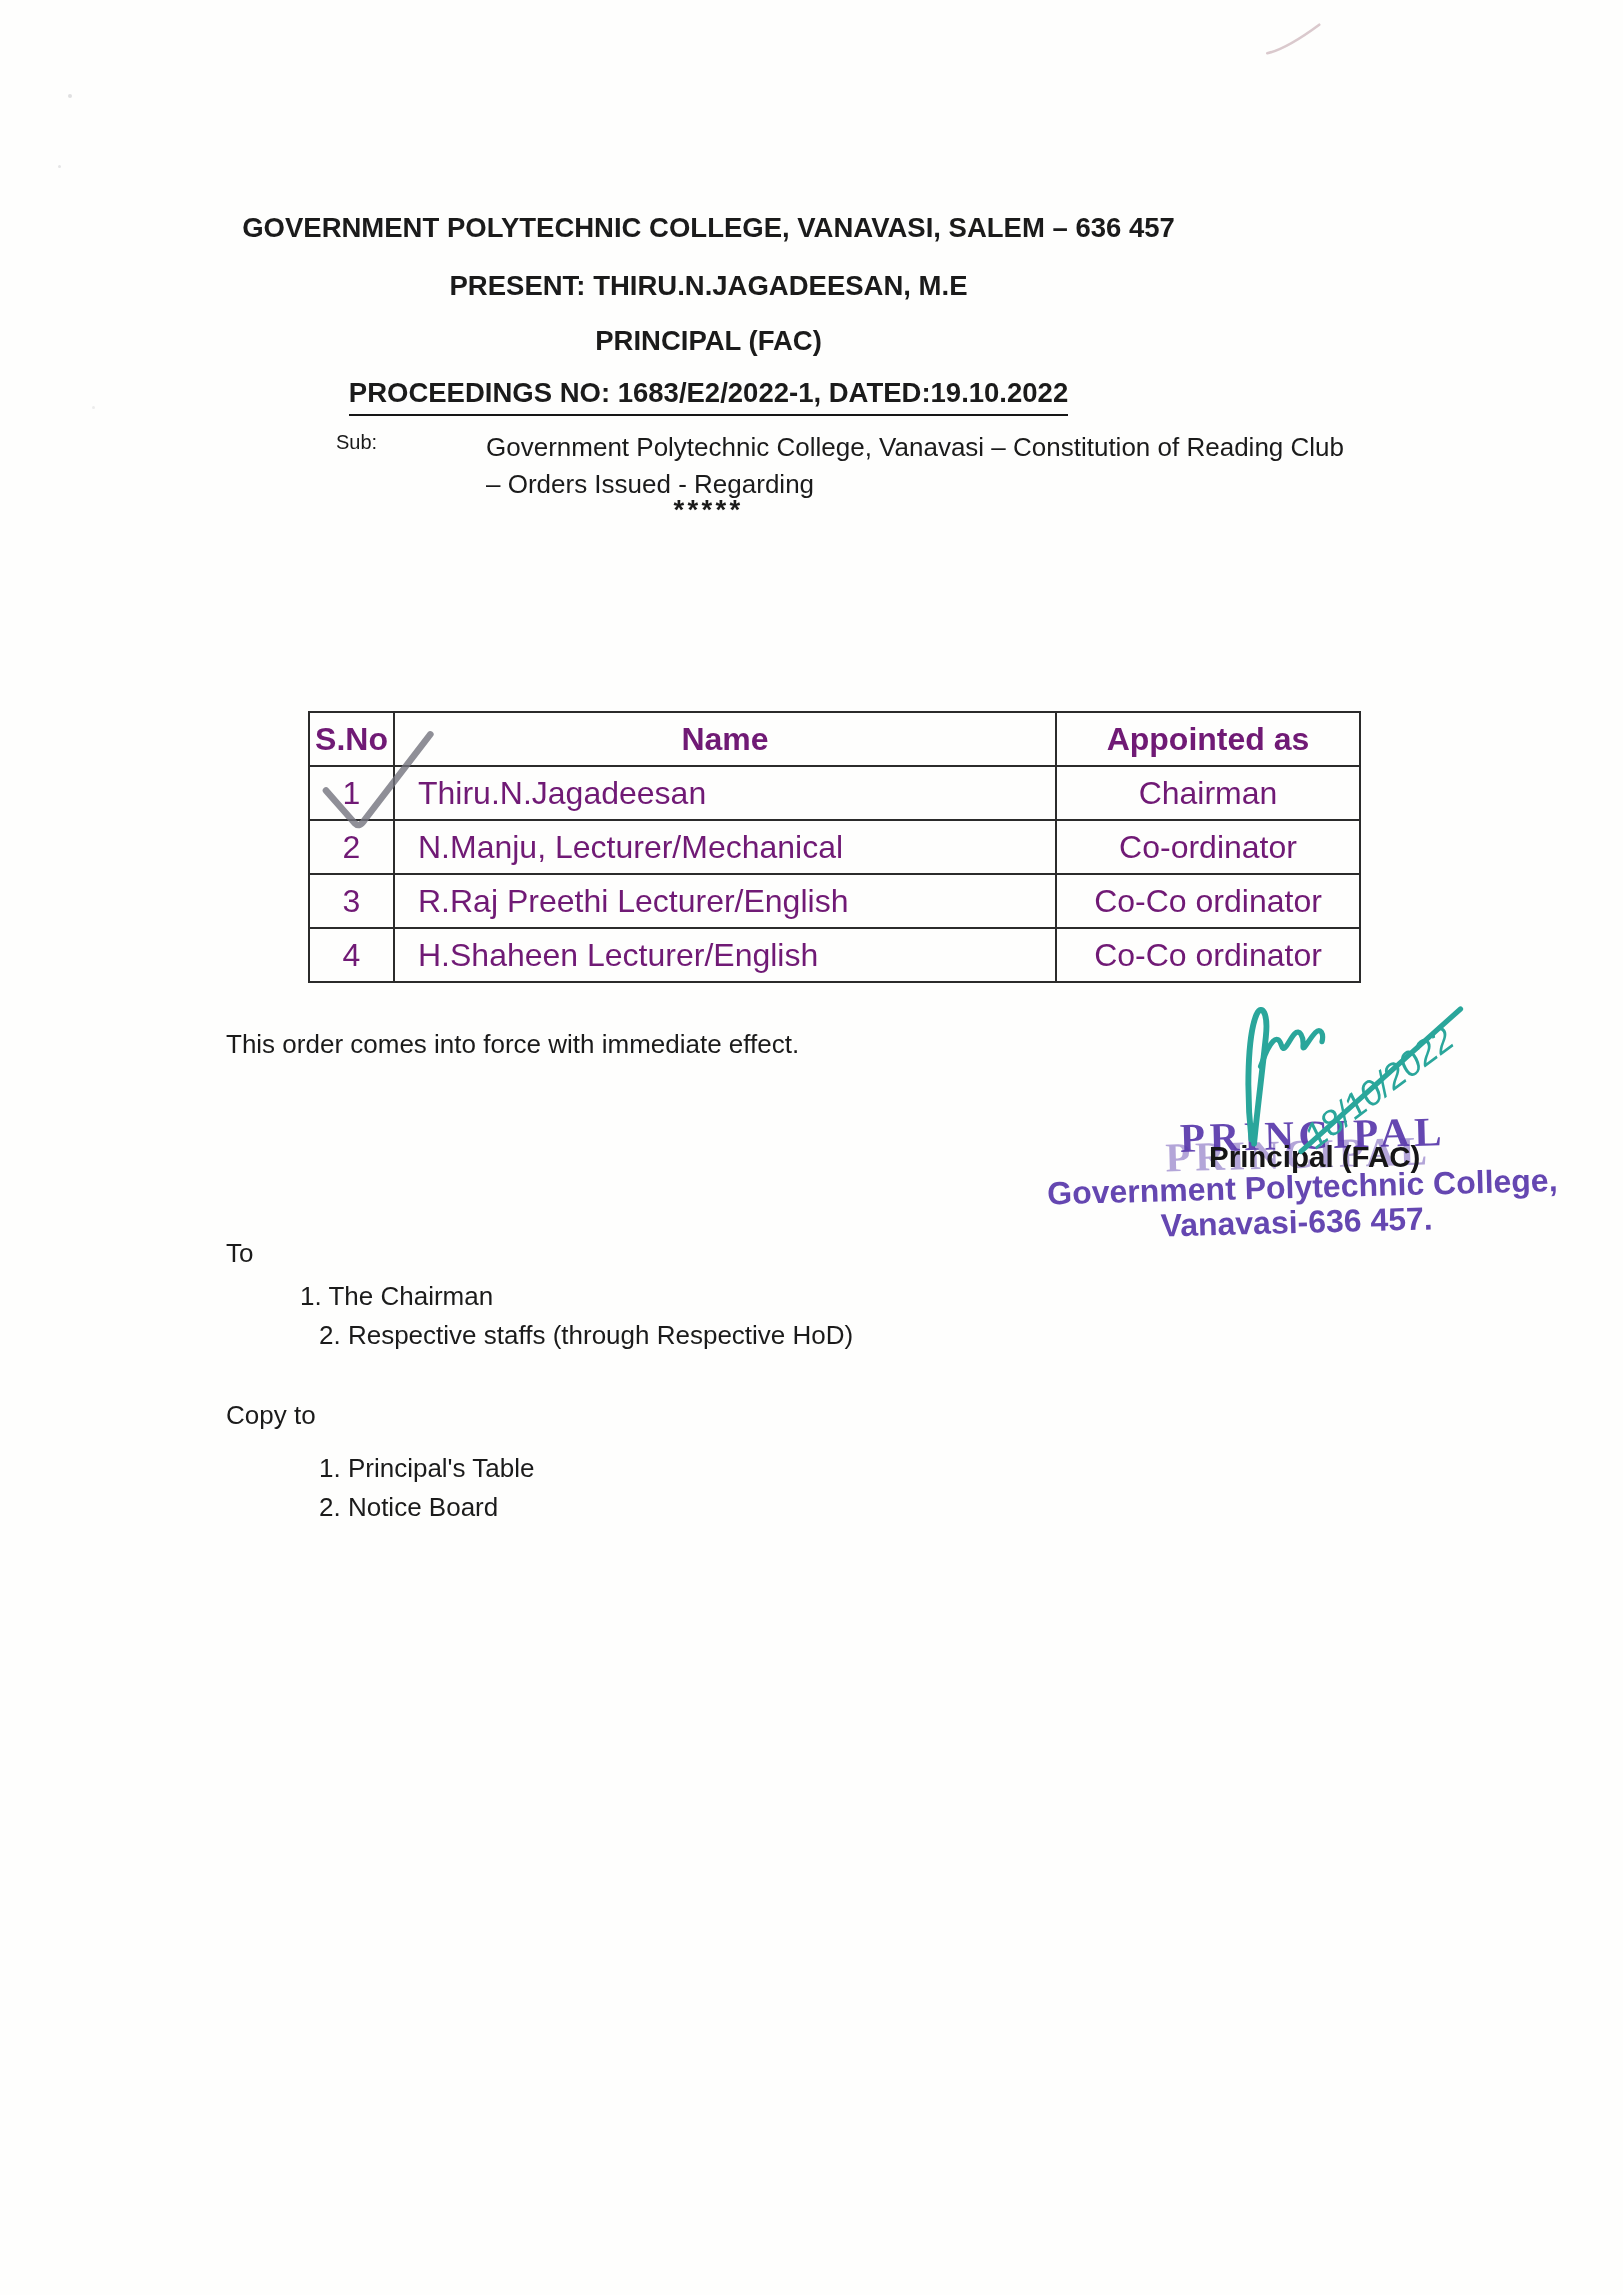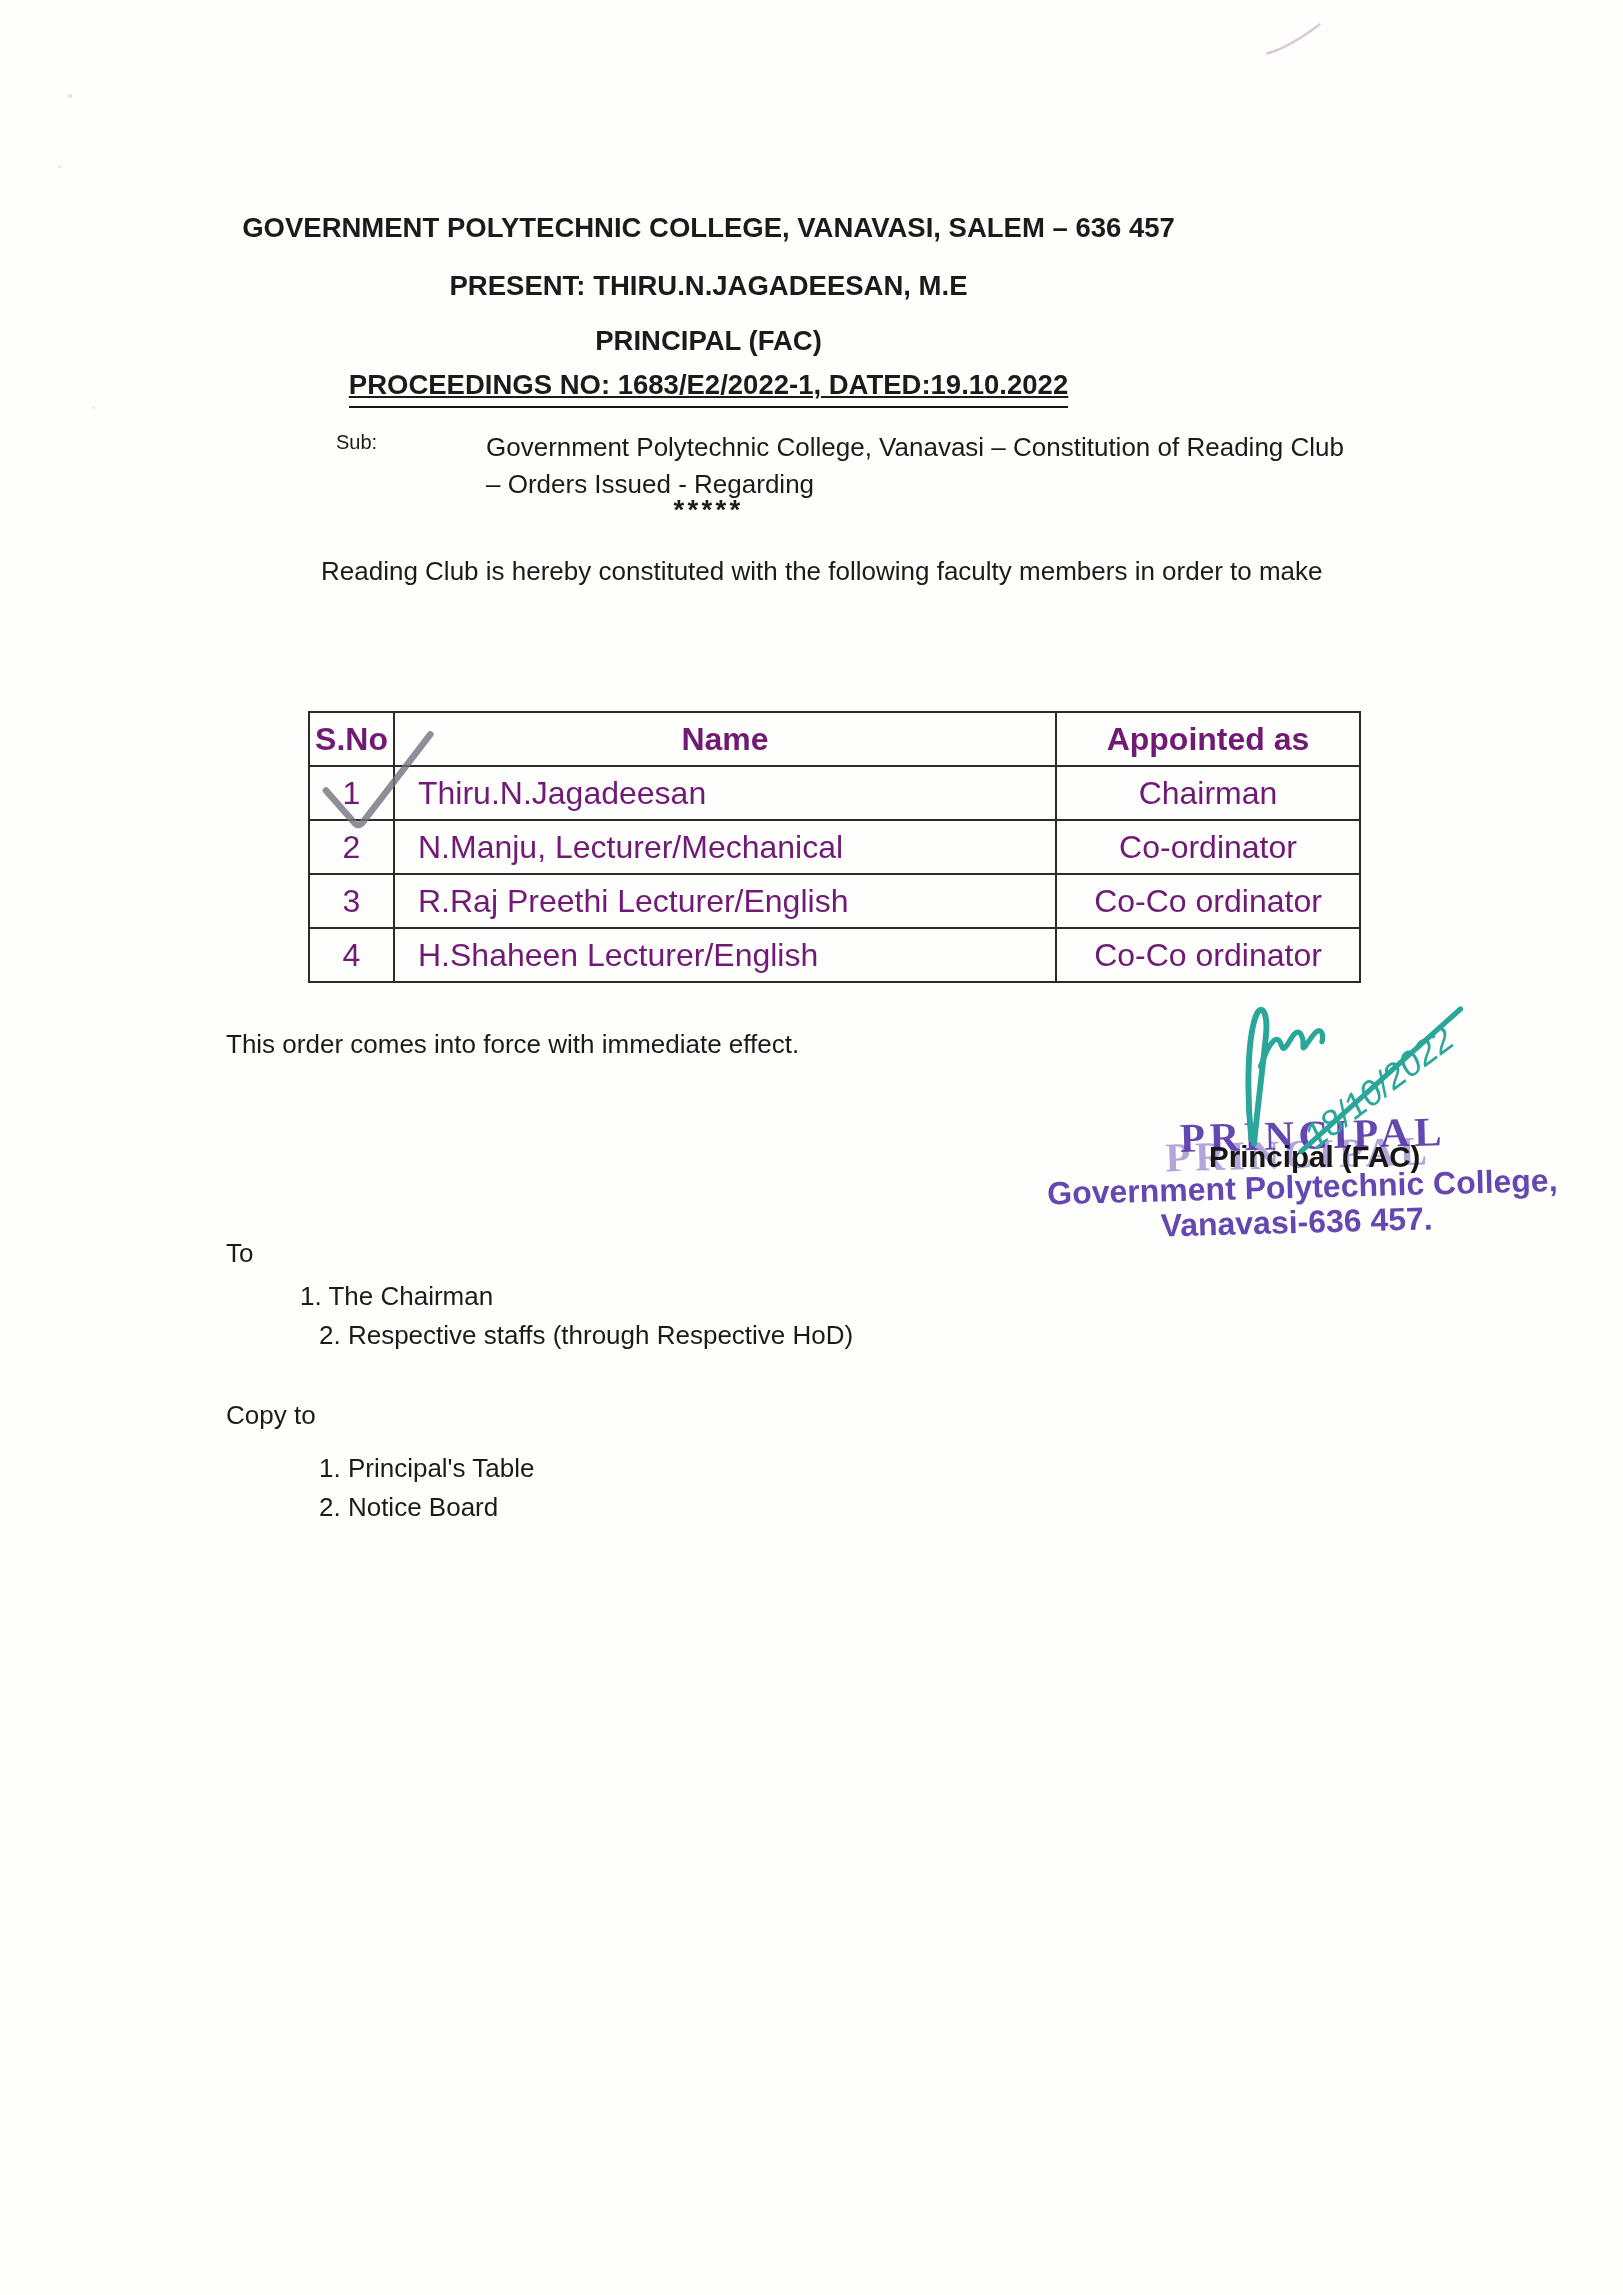--- a/index.html
+++ b/index.html
@@ -71,30 +71,29 @@
   <div class="speck" style="left:58px; top:165px; width:3.3px; height:3.3px; opacity:.25;"></div>
   <div class="speck" style="left:92px; top:406px; width:3.3px; height:3.3px; opacity:.18;"></div>
 
   <svg class="abs" style="left:1257px; top:13px;" width="79" height="52" viewBox="0 0 120 80">
     <path d="M 15,62 Q 45,55 95,18" fill="none" stroke="#b08a92" stroke-width="4" stroke-linecap="round" opacity="0.45"></path>
   </svg>
 
   <div class="abs center hline" style="top:211px;">GOVERNMENT POLYTECHNIC COLLEGE, VANAVASI, SALEM – 636 457</div>
   <div class="abs center hline" style="top:269px;">PRESENT: THIRU.N.JAGADEESAN, M.E</div>
   <div class="abs center hline" style="top:324px;">PRINCIPAL (FAC)</div>
-  <div class="abs center hline underlined" style="top:368px;text-decoration:underline;">
+  <div class="abs center hline underlined" style="top:376px;">
     <span>PROCEEDINGS NO: 1683/E2/2022-1, DATED:19.10.2022</span>
   </div>
 
   <div class="abs sub-label" style="left:336px; top:431px;">Sub:</div>
   <div class="abs body-text" style="left:486px; top:431px;">Government Polytechnic College, Vanavasi – Constitution of  Reading Club</div>
   <div class="abs body-text" style="left:486px; top:468px;">– Orders Issued - Regarding</div>
   <div class="abs center stars" style="top:494px;">*****</div>
 
-  <div class="abs body-text" style="left:321px; top:555px;">Reading Club is hereby constituted with the following faculty members in order to make</div>
 
   <table class="members">
     <colgroup>
         <col class="c-sno">
         <col class="c-name">
         <col class="c-role">
       </colgroup>
     <tbody>
         <tr class="hdr">
       <th class="cell-center">S.No</th>

